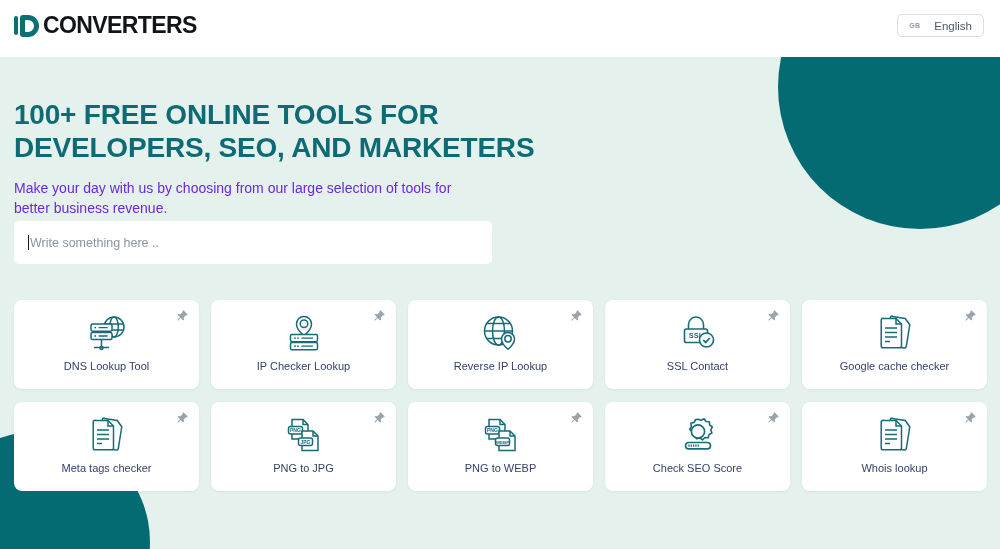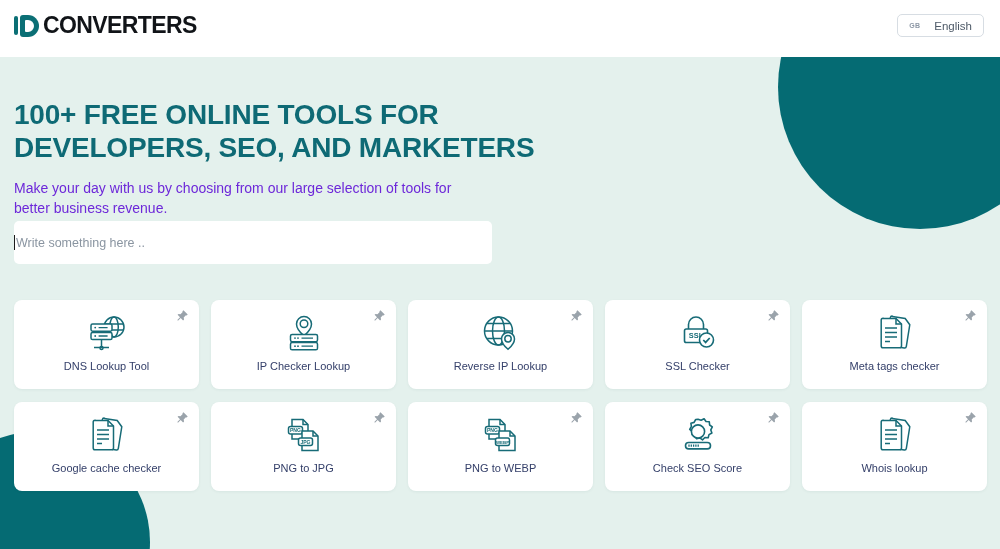--- a/index.html
+++ b/index.html
@@ -100,20 +100,21 @@
     margin-top: 13px;
     font-size: 14px; color: #6d28d9; line-height: 1.45;
     max-width: 470px;
   }
   #search-box {
     position: absolute; left: 14px; top: 164px; z-index: 5;
     width: 478px; height: 43px;
     background: #ffffff;
     border-radius: 5px;
     display: flex; align-items: center;
+    padding-left: 14px;
     cursor: text;
   }
   #search-caret {
     width: 1px; height: 15px; background: #1b1b1b;
   }
   #search-input {
     border: 0; outline: none; background: transparent;
     font-family: "Liberation Sans", sans-serif;
     font-size: 12.5px; color: #8a95a1;
     width: 420px; margin-left: 1px;
@@ -263,55 +264,55 @@
       </span>
       <span class="card-icon">
         <svg width="40" height="38" viewBox="0 0 40 38" fill="none" stroke="#176b77" stroke-width="1.6">
           <path d="M10.5 15V10.5a7.5 7.5 0 0 1 15 0V15"></path>
           <rect x="6.5" y="15" width="23" height="13.5" rx="1.8" fill="#fff"></rect>
           <text x="18" y="24.4" font-family="Liberation Sans, sans-serif" font-size="7.4" font-weight="700" fill="#176b77" stroke="none" text-anchor="middle">SSL</text>
           <circle cx="28.5" cy="26" r="7" fill="#fff"></circle>
           <path d="M25.3 26l2.3 2.4 4.1-4.4" stroke-width="1.7"></path>
         </svg>
       </span>
-      <span class="card-label">SSL Checker</span>
+      <span class="card-label">SSL Contact</span>
     </div>
 
     <div class="card">
       <span class="card-pin">
         <svg width="14" height="14" viewBox="0 0 24 24" fill="#9aa3ab">
           <path d="M14.5 2.2l7.3 7.3-1.8 1.8-1.3-.5-3.8 3.8.6 3.4-1.6 1.6-4.2-4.2-4.6 4.6-1.1-1.1 4.6-4.6L4.4 10l1.6-1.6 3.4.6 3.8-3.8-.5-1.3z"></path>
         </svg>
       </span>
       <span class="card-icon">
         <svg width="36" height="38" viewBox="0 0 36 38" fill="none" stroke="#176b77" stroke-width="1.5">
           <path d="M13 3.5h13l5.5 5.5v22c0 1-.8 1.8-1.8 1.8H13c-1 0-1.8-.8-1.8-1.8v-26c0-1 .8-1.8 1.8-1.8z" fill="#fff" transform="rotate(9 21 18)"></path>
           <path d="M6 4.5h13l5.5 5.5v22c0 1-.8 1.8-1.8 1.8H6c-1 0-1.8-.8-1.8-1.8v-26c0-1 .8-1.8 1.8-1.8z" fill="#fff"></path>
           <path d="M19 4.5V10h5.5"></path>
           <path d="M8 14h12M8 18.5h12M8 23h12M8 27.5h5" stroke-width="1.5"></path>
         </svg>
       </span>
-      <span class="card-label">Meta tags checker</span>
+      <span class="card-label">Google cache checker</span>
     </div>
 
     <div class="card">
       <span class="card-pin">
         <svg width="14" height="14" viewBox="0 0 24 24" fill="#9aa3ab">
           <path d="M14.5 2.2l7.3 7.3-1.8 1.8-1.3-.5-3.8 3.8.6 3.4-1.6 1.6-4.2-4.2-4.6 4.6-1.1-1.1 4.6-4.6L4.4 10l1.6-1.6 3.4.6 3.8-3.8-.5-1.3z"></path>
         </svg>
       </span>
       <span class="card-icon">
         <svg width="36" height="38" viewBox="0 0 36 38" fill="none" stroke="#176b77" stroke-width="1.5">
           <path d="M13 3.5h13l5.5 5.5v22c0 1-.8 1.8-1.8 1.8H13c-1 0-1.8-.8-1.8-1.8v-26c0-1 .8-1.8 1.8-1.8z" fill="#fff" transform="rotate(9 21 18)"></path>
           <path d="M6 4.5h13l5.5 5.5v22c0 1-.8 1.8-1.8 1.8H6c-1 0-1.8-.8-1.8-1.8v-26c0-1 .8-1.8 1.8-1.8z" fill="#fff"></path>
           <path d="M19 4.5V10h5.5"></path>
           <path d="M8 14h12M8 18.5h12M8 23h12M8 27.5h5" stroke-width="1.5"></path>
         </svg>
       </span>
-      <span class="card-label">Google cache checker</span>
+      <span class="card-label">Meta tags checker</span>
     </div>
 
     <div class="card">
       <span class="card-pin">
         <svg width="14" height="14" viewBox="0 0 24 24" fill="#9aa3ab">
           <path d="M14.5 2.2l7.3 7.3-1.8 1.8-1.3-.5-3.8 3.8.6 3.4-1.6 1.6-4.2-4.2-4.6 4.6-1.1-1.1 4.6-4.6L4.4 10l1.6-1.6 3.4.6 3.8-3.8-.5-1.3z"></path>
         </svg>
       </span>
       <span class="card-icon">
         <svg width="40" height="38" viewBox="0 0 40 38" fill="none" stroke="#176b77" stroke-width="1.5">

